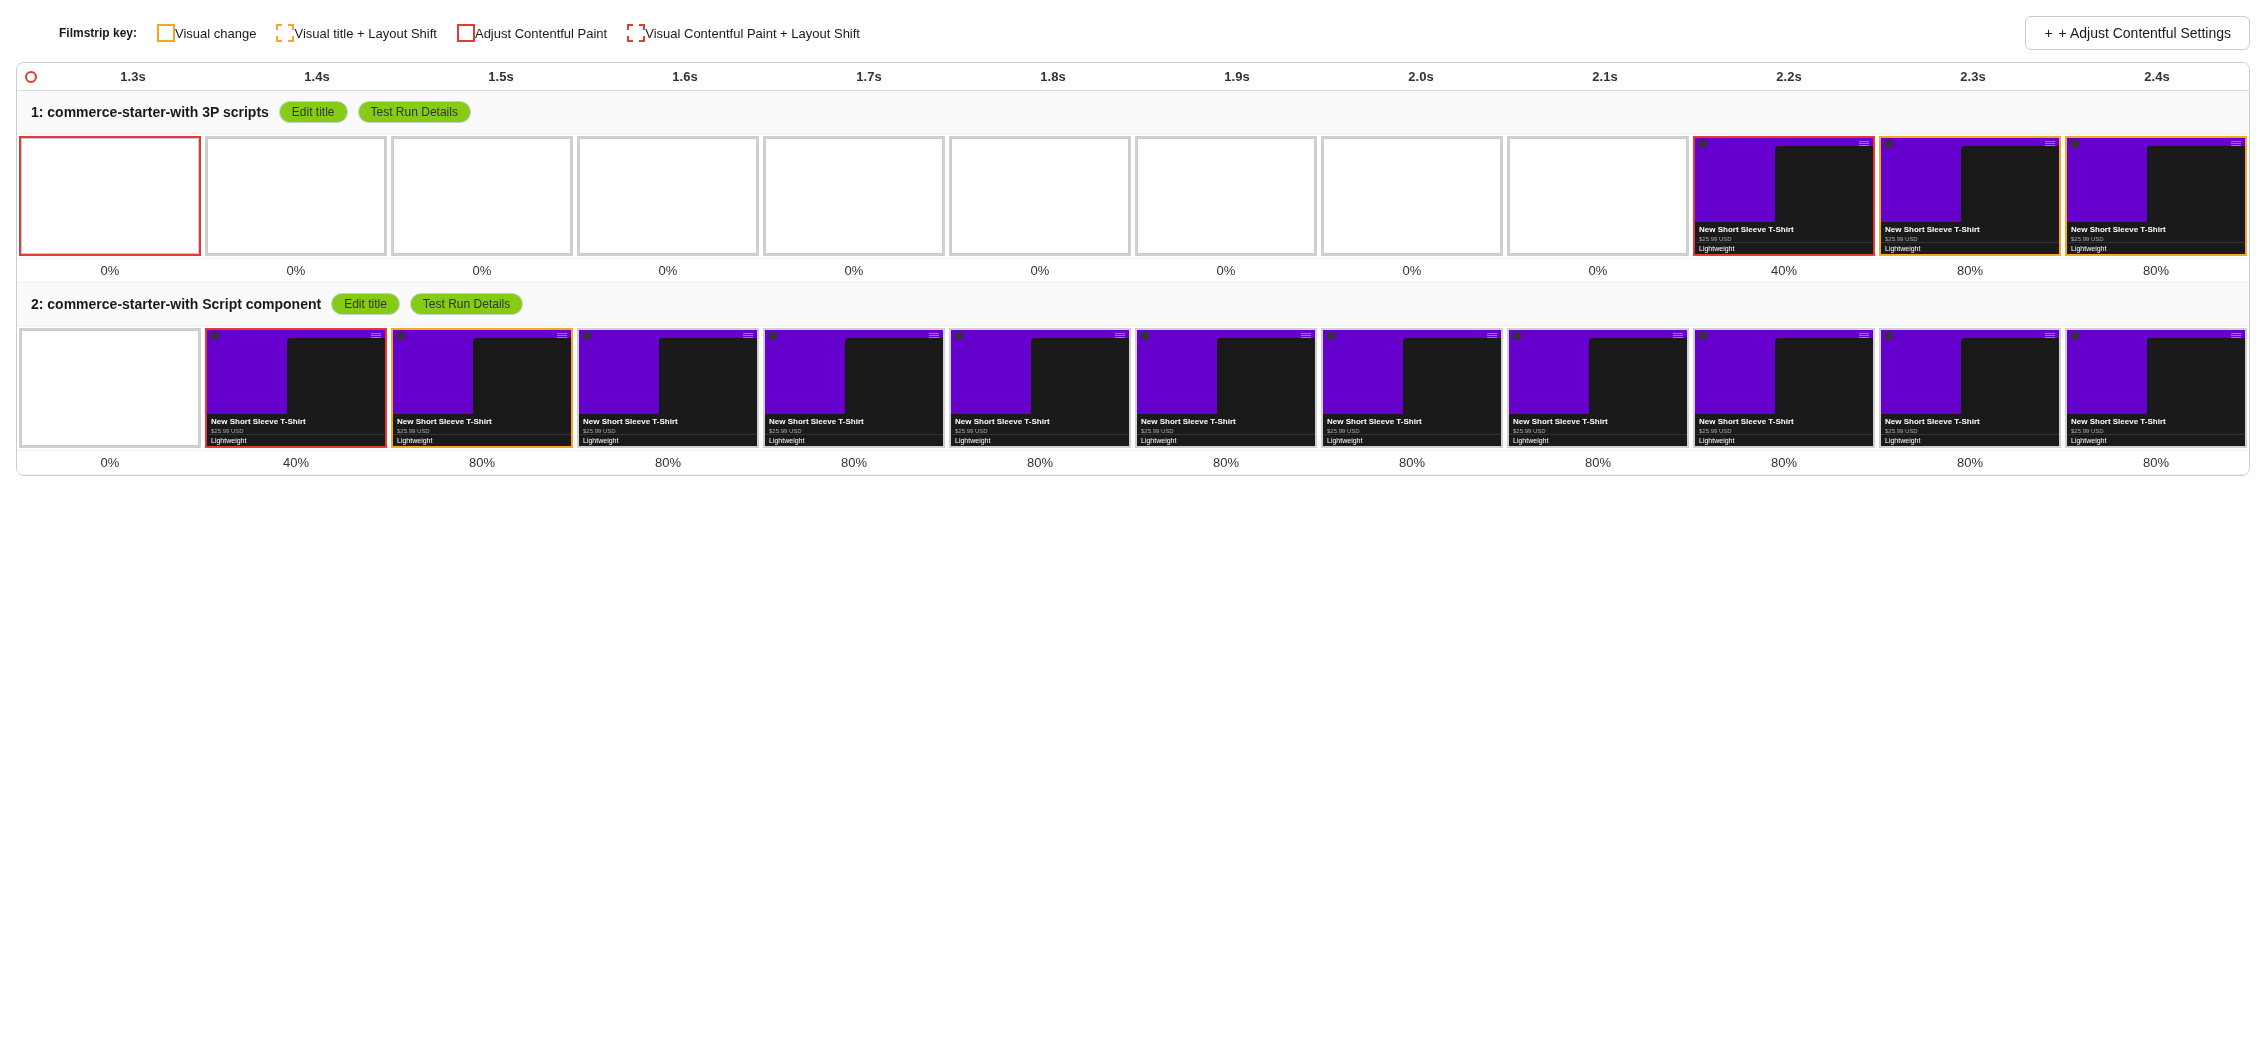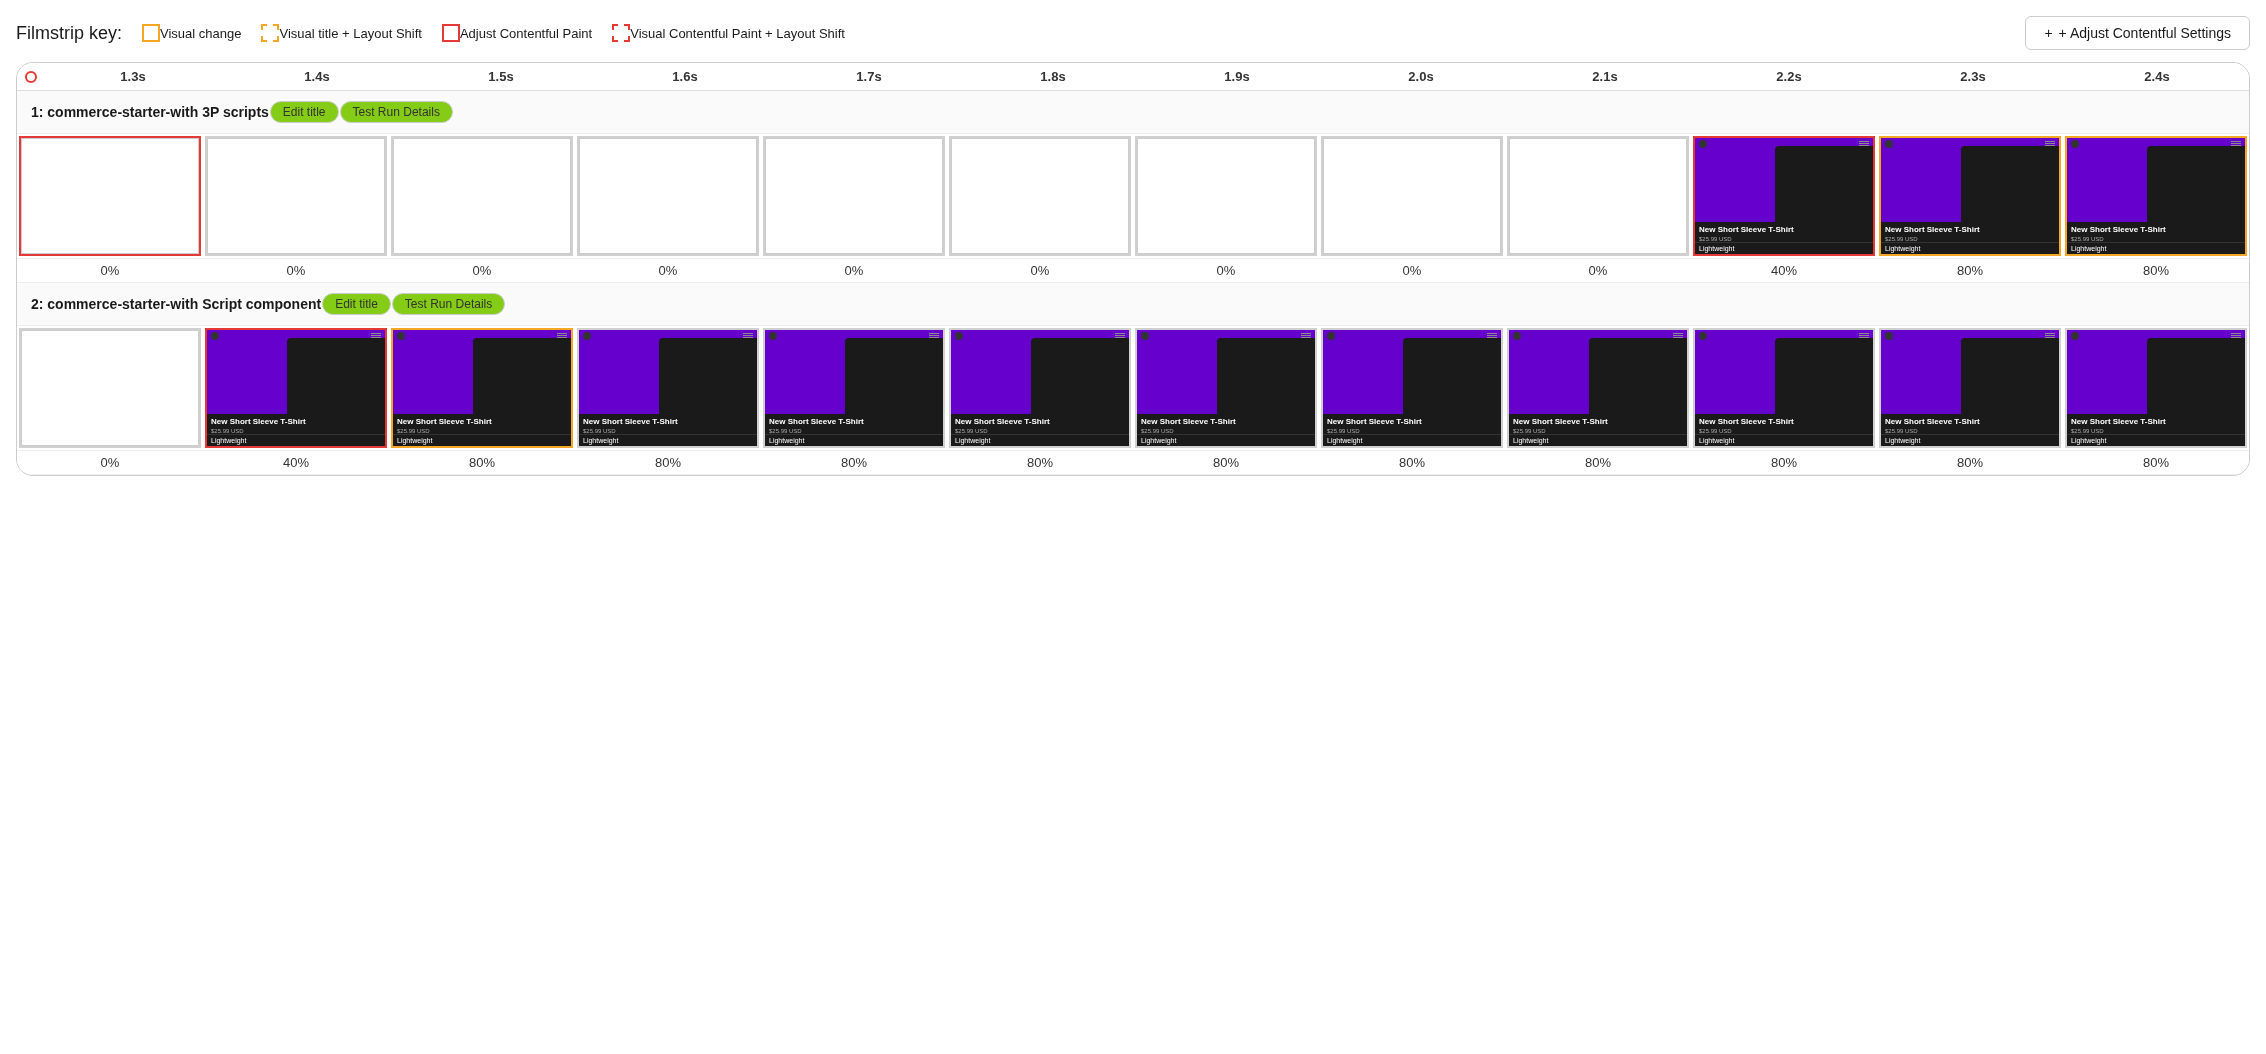--- a/index.html
+++ b/index.html
@@ -19,22 +19,23 @@
     }
 
     .filmstrip-key {
       display: flex;
       align-items: center;
       gap: 20px;
       flex-wrap: wrap;
     }
 
     .key-label {
-      font-weight: 400;
-      font-size: 18px;
+      font-weight: 700;
+      font-size: 12px;
+      margin-left: 43px;
     }
 
     .key-item {
       display: flex;
       align-items: center;
       gap: 0;
       font-size: 13px;
     }
 
     .key-box {
@@ -72,21 +73,21 @@
       border-radius: 6px;
       background: #fff;
       font-size: 14px;
       font-weight: 500;
       cursor: pointer;
       color: #1a1a1a;
     }
 
     .main-container {
       border: 1.5px solid #ccc;
-      border-radius: 17px;
+      border-radius: 8px;
       overflow: hidden;
     }
 
     .timeline-row {
       display: flex;
       align-items: center;
       border-bottom: 1px solid #ddd;
       padding: 6px 0;
       background: #fff;
       position: relative;
@@ -115,21 +116,21 @@
       color: #333;
     }
 
     .section {
       border-bottom: 1px solid #eee;
     }
 
     .section-header {
       display: flex;
       align-items: center;
-      gap: 1px;
+      gap: 10px;
       padding: 10px 14px;
       background: #fafafa;
       border-bottom: 1px solid #eee;
     }
 
     .section-title {
       font-size: 14px;
       font-weight: 700;
       color: #1a1a1a;
     }

